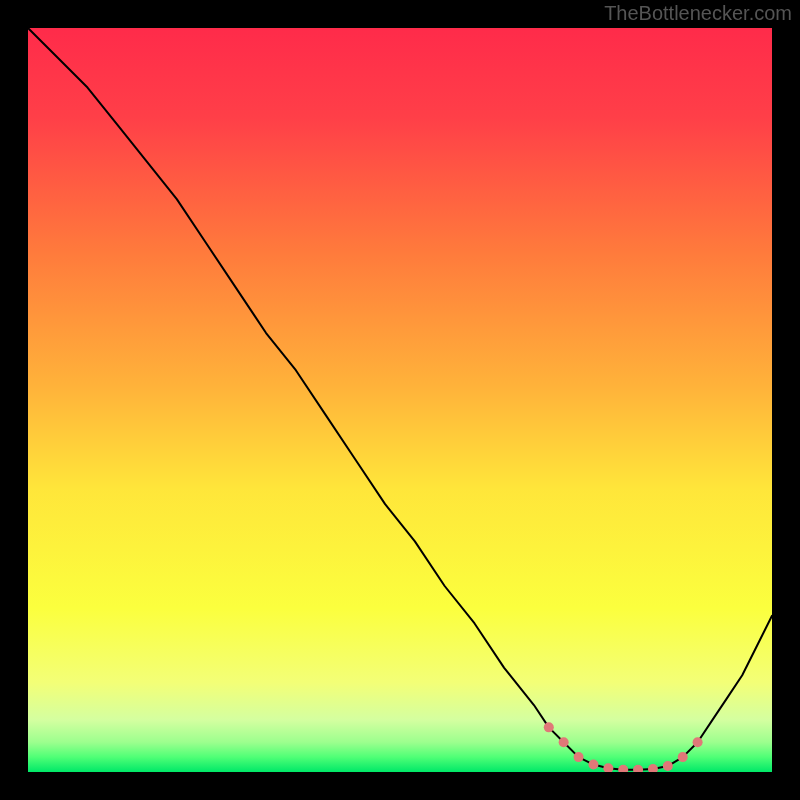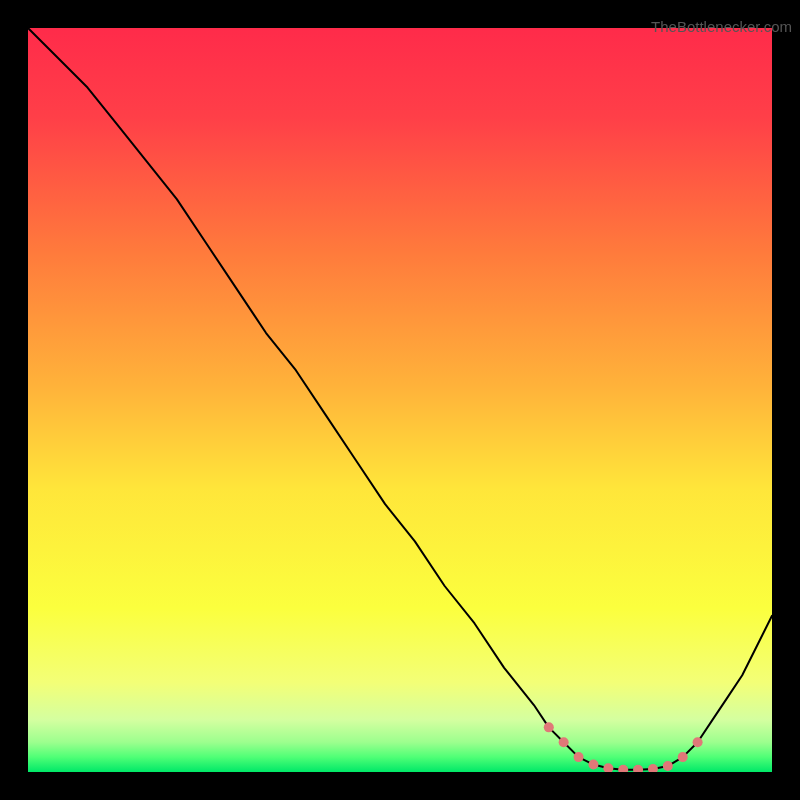--- a/index.html
+++ b/index.html
@@ -6,24 +6,24 @@
   body {
     width: 800px;
     height: 800px;
     background: #000;
     position: relative;
     font-family: Arial, Helvetica, sans-serif;
     overflow: hidden;
   }
   .watermark {
     position: absolute;
-    top: 18px;
+    top: 2px;
     right: 8px;
     color: #555;
-    font-size: 15px;
+    font-size: 20px;
     font-weight: 500;
     z-index: 10;
   }
   .plot-area {
     position: absolute;
     left: 28px;
     top: 28px;
     width: 744px;
     height: 744px;
     overflow: hidden;

